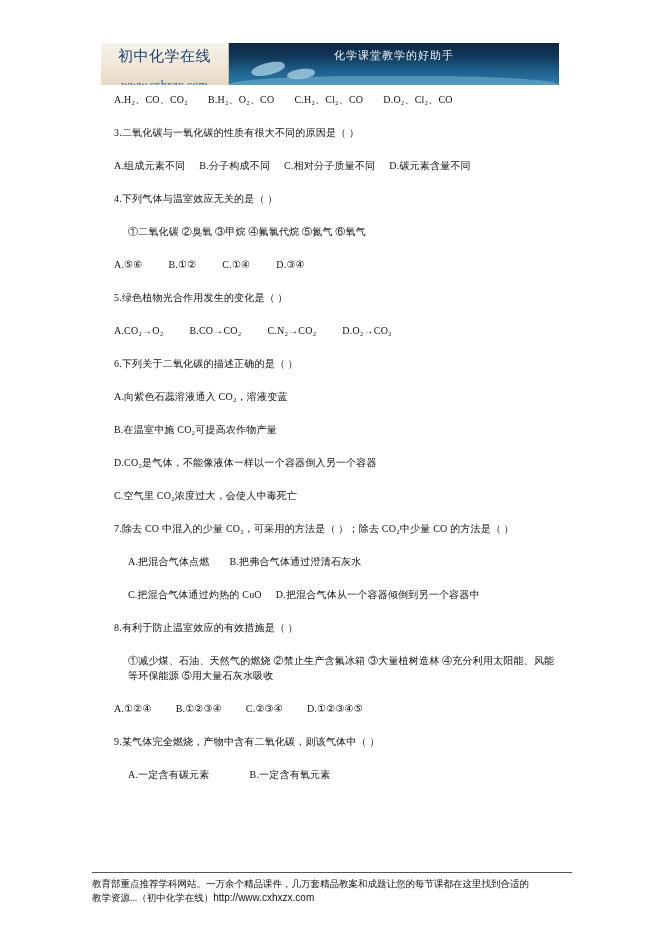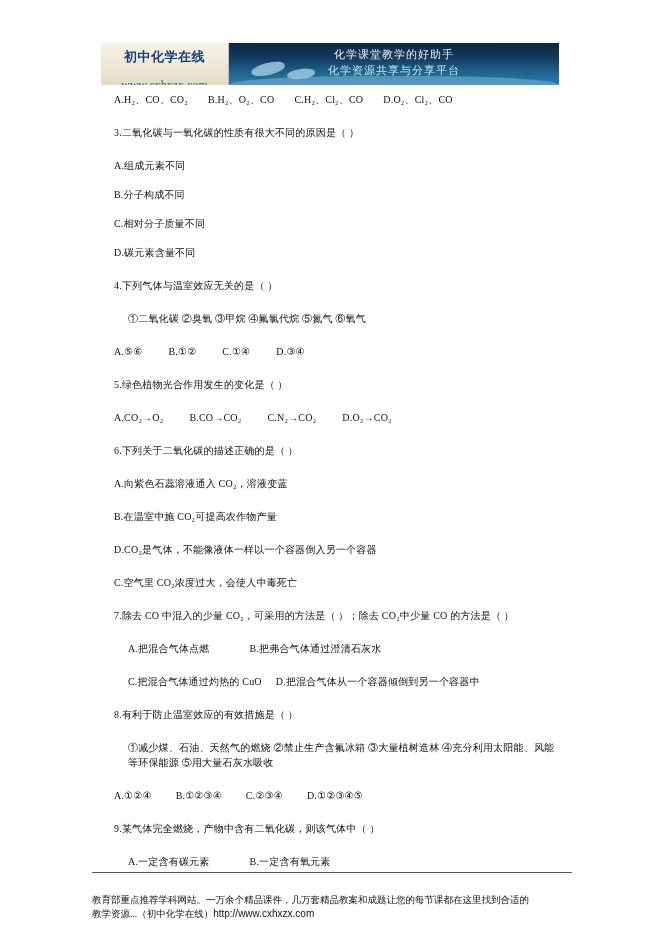--- a/index.html
+++ b/index.html
@@ -40,22 +40,22 @@
     width: 128px;
     height: 42px;
     background: linear-gradient(180deg, #f5f2ea 0%, #efe7d6 55%, #e4d9c4 100%);
     border-right: 1px solid #cdbfa5;
     box-sizing: border-box;
     padding-top: 6px;
     text-align: center;
   }
   .banner-site {
     font-family: "Liberation Serif", serif;
-    font-size: 13px;
-    font-weight: bold;
+    font-size: 15px;
+    font-weight: normal;
     color: #1d3f6e;
     letter-spacing: 0.5px;
     line-height: 15px;
   }
   .banner-url {
     font-family: Liberation Serif, serif;
     font-size: 12px;
     color: #2a62a8;
     line-height: 11px;
     margin-top: 16px;
@@ -68,21 +68,21 @@
     height: 42px;
     text-align: center;
     padding-top: 5px;
     box-sizing: border-box;
   }
   .banner-line1 {
     font-size: 11px;
     color: #eaf3fb;
     line-height: 15px;
     letter-spacing: 1px;
-    font-family: Liberation Mono, monospace;
+    font-family: Liberation Sans, sans-serif;
   }
   .banner-line2 {
     font-size: 11px;
     color: #cfe4f4;
     line-height: 15px;
     letter-spacing: 1px;
     font-family: "Liberation Serif", serif;
   }
   .dolphin {
     position: absolute;
@@ -126,21 +126,21 @@
     white-space: nowrap;
   }
 
   
   .footer {
     position: absolute;
     left: 92px;
     top: 872px;
     width: 480px;
     border-top: 1px solid #555;
-    padding-top: 21px;
+    padding-top: 5px;
   }
   .footer p {
     margin: 0;
     font-size: 9.5px;
     line-height: 13px;
     color: #111;
   }
   .footer .url {
     font-family: "Liberation Sans", sans-serif;
     font-size: 10px;
@@ -151,38 +151,37 @@
 
 <div class="page">
 
   <div class="banner">
     <div class="banner-left">
       <div class="banner-site">初中化学在线</div>
       <div class="banner-url">www.cxhxzx.com</div>
     </div>
     <div class="banner-right">
       <div class="banner-line1">化学课堂教学的好助手</div>
-      <div class="banner-line2">化学资源共享与分享平台</div>
     </div>
     <div class="dolphin d1"></div>
     <div class="dolphin d2"></div>
     <div class="wave"></div>
   </div>
 
   <div class="content">
 
     <div class="line opt-row" style="gap:20px;">
       <span class="o">A.H₂、CO、CO₂</span>
       <span class="o">B.H₂、O₂、CO</span>
       <span class="o">C.H₂、Cl₂、CO</span>
       <span class="o">D.O₂、Cl₂、CO</span>
     </div>
 
     <div class="line indent">3.二氧化碳与一氧化碳的性质有很大不同的原因是（    ）</div>
-    <div class="line opt-row" style="gap:14px;flex-direction:column;">
+    <div class="line opt-row" style="gap:14px;">
       <span class="o">A.组成元素不同</span>
       <span class="o">B.分子构成不同</span>
       <span class="o">C.相对分子质量不同</span>
       <span class="o">D.碳元素含量不同</span>
     </div>
 
     <div class="line indent">4.下列气体与温室效应无关的是（    ）</div>
     <div class="line indent2">①二氧化碳 ②臭氧 ③甲烷 ④氟氯代烷 ⑤氮气 ⑥氧气</div>
     <div class="line opt-row" style="gap:26px;">
       <span class="o">A.⑤⑥</span>
@@ -199,21 +198,21 @@
       <span class="o">D.O₂→CO₂</span>
     </div>
 
     <div class="line indent">6.下列关于二氧化碳的描述正确的是（    ）</div>
     <div class="line indent">A.向紫色石蕊溶液通入 CO₂，溶液变蓝</div>
     <div class="line indent">B.在温室中施 CO₂可提高农作物产量</div>
     <div class="line indent">D.CO₂是气体，不能像液体一样以一个容器倒入另一个容器</div>
     <div class="line indent">C.空气里 CO₂浓度过大，会使人中毒死亡</div>
 
     <div class="line indent">7.除去 CO 中混入的少量 CO₂，可采用的方法是（    ）；除去 CO₂中少量 CO 的方法是（    ）</div>
-    <div class="line opt-row" style="gap:40px; padding-left:28px;margin-top:11px;">
+    <div class="line opt-row" style="gap:20px; padding-left:28px;margin-top:11px;">
       <span class="o">A.把混合气体点燃</span>
       <span class="o">B.把弗合气体通过澄清石灰水</span>
     </div>
     <div class="line opt-row" style="gap:14px; padding-left:28px;">
       <span class="o">C.把混合气体通过灼热的 CuO</span>
       <span class="o">D.把混合气体从一个容器倾倒到另一个容器中</span>
     </div>
 
     <div class="line indent">8.有利于防止温室效应的有效措施是（    ）</div>
     <div class="line indent2" style="padding-left:28px; text-indent:0;">①减少煤、石油、天然气的燃烧 ②禁止生产含氟冰箱 ③大量植树造林 ④充分利用太阳能、风能等环保能源 ⑤用大量石灰水吸收</div>

